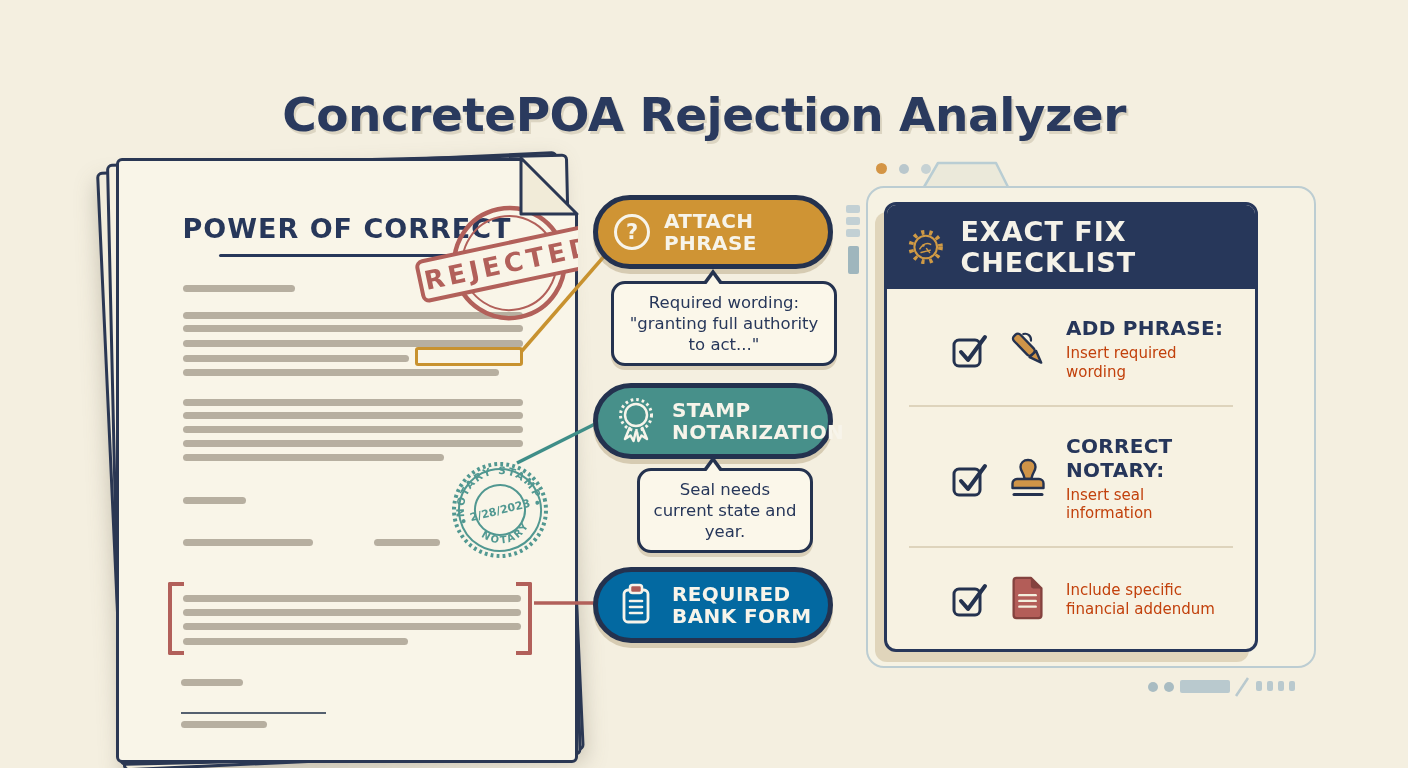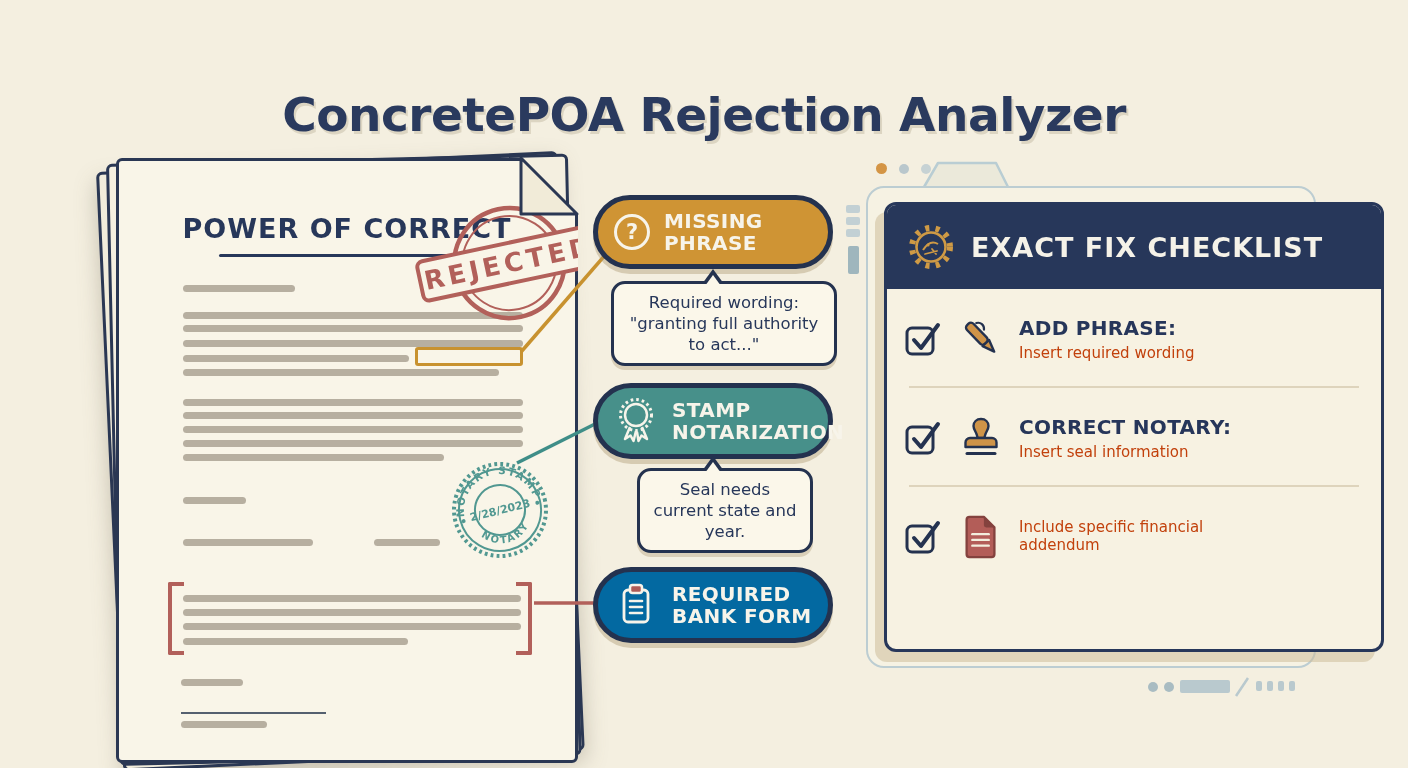--- a/index.html
+++ b/index.html
@@ -57,26 +57,26 @@
     border-left:8px solid transparent;border-right:8px solid transparent;border-bottom:11px solid #fbf7ea;}
   .bubble-1{left:611px;top:281px;width:226px;min-height:52px;--nx:88px;}
   .bubble-2{left:637px;top:468px;width:176px;min-height:55px;--nx:62px;}
   .bubble-3{left:611px;top:652px;width:226px;min-height:56px;--nx:92px;}
 
   
   .panel-frame{position:absolute;left:866px;top:186px;width:450px;height:482px;
     border:2.5px solid #bccdd2;border-radius:18px;background:#f6f2e3;box-sizing:border-box;z-index:3;}
   .panel-tab{position:absolute;left:918px;top:159px;z-index:3;}
   .dot{position:absolute;border-radius:50%;z-index:4;}
-  .card{position:absolute;left:884px;top:202px;width:500px;height:450px;background:#f7f2e2;
+  .card{position:absolute;left:884px;top:202px;width:374px;height:450px;background:#f7f2e2;
     border:3px solid #27375a;border-radius:12px;box-sizing:border-box;
     box-shadow:-9px 10px 0 rgba(205,190,155,.55);overflow:hidden;z-index:4;}
   .card-header{height:84px;background:#27375a;display:flex;align-items:center;gap:16px;padding:0 20px;}
   .card-title{color:#f5f2e8;font-weight:bold;font-size:27px;letter-spacing:1px;}
-  .check-row{display:flex;align-items:flex-start;gap:16px;padding:27px 20px 23px 16px;}
+  .check-row{display:flex;align-items:center;gap:16px;padding:27px 20px 23px 16px;margin-left:47px;}
   .row-divider{height:2px;background:#ded4bc;margin:0 22px;}
   .check-title{font-size:20px;font-weight:bold;color:#26365a;letter-spacing:.3px;}
   .check-desc{font-size:15px;color:#c2410c;margin-top:4px;max-width:252px;line-height:1.25;}
   .cbx{flex:0 0 40px;margin-top:2px;}
   .row-icon{flex:0 0 44px;}
 
   .decor-bar{position:absolute;border-radius:2px;z-index:3;}
 </style>
 </head>
 <body>
@@ -149,21 +149,21 @@
   <svg class="connectors" width="1408" height="768" viewBox="0 0 1408 768">
     <line x1="521" y1="352" x2="606" y2="254" stroke="#c8922f" stroke-width="3.5"></line>
     <line x1="517" y1="463" x2="601" y2="421" stroke="#3f8e88" stroke-width="3.5"></line>
     <line x1="534" y1="603" x2="597" y2="603" stroke="#b2605a" stroke-width="3.5"></line>
   </svg>
 
   <div class="pill pill-gold">
     <div class="q-circle">
         <span>?</span>
       </div>
-    <div class="pill-label">MISSING PHRASE</div>
+    <div class="pill-label">ATTACH PHRASE</div>
   </div>
   <div class="bubble bubble-1">
     <span>Required wording: "granting full authority to act..."</span>
   </div>
 
   <div class="pill pill-teal">
     <svg class="row-icon" width="44" height="46" viewBox="0 0 44 46">
       <circle cx="22" cy="17" r="15.5" fill="none" stroke="#f7f4ea" stroke-width="3" stroke-dasharray="2.6 3"></circle>
       <circle cx="22" cy="17" r="11" fill="none" stroke="#f7f4ea" stroke-width="2.5"></circle>
       <path d="M16 29 L11 41 L16.5 37.5 L19.5 43 L22 33" fill="none" stroke="#f7f4ea" stroke-width="2.5" stroke-linejoin="round"></path>

